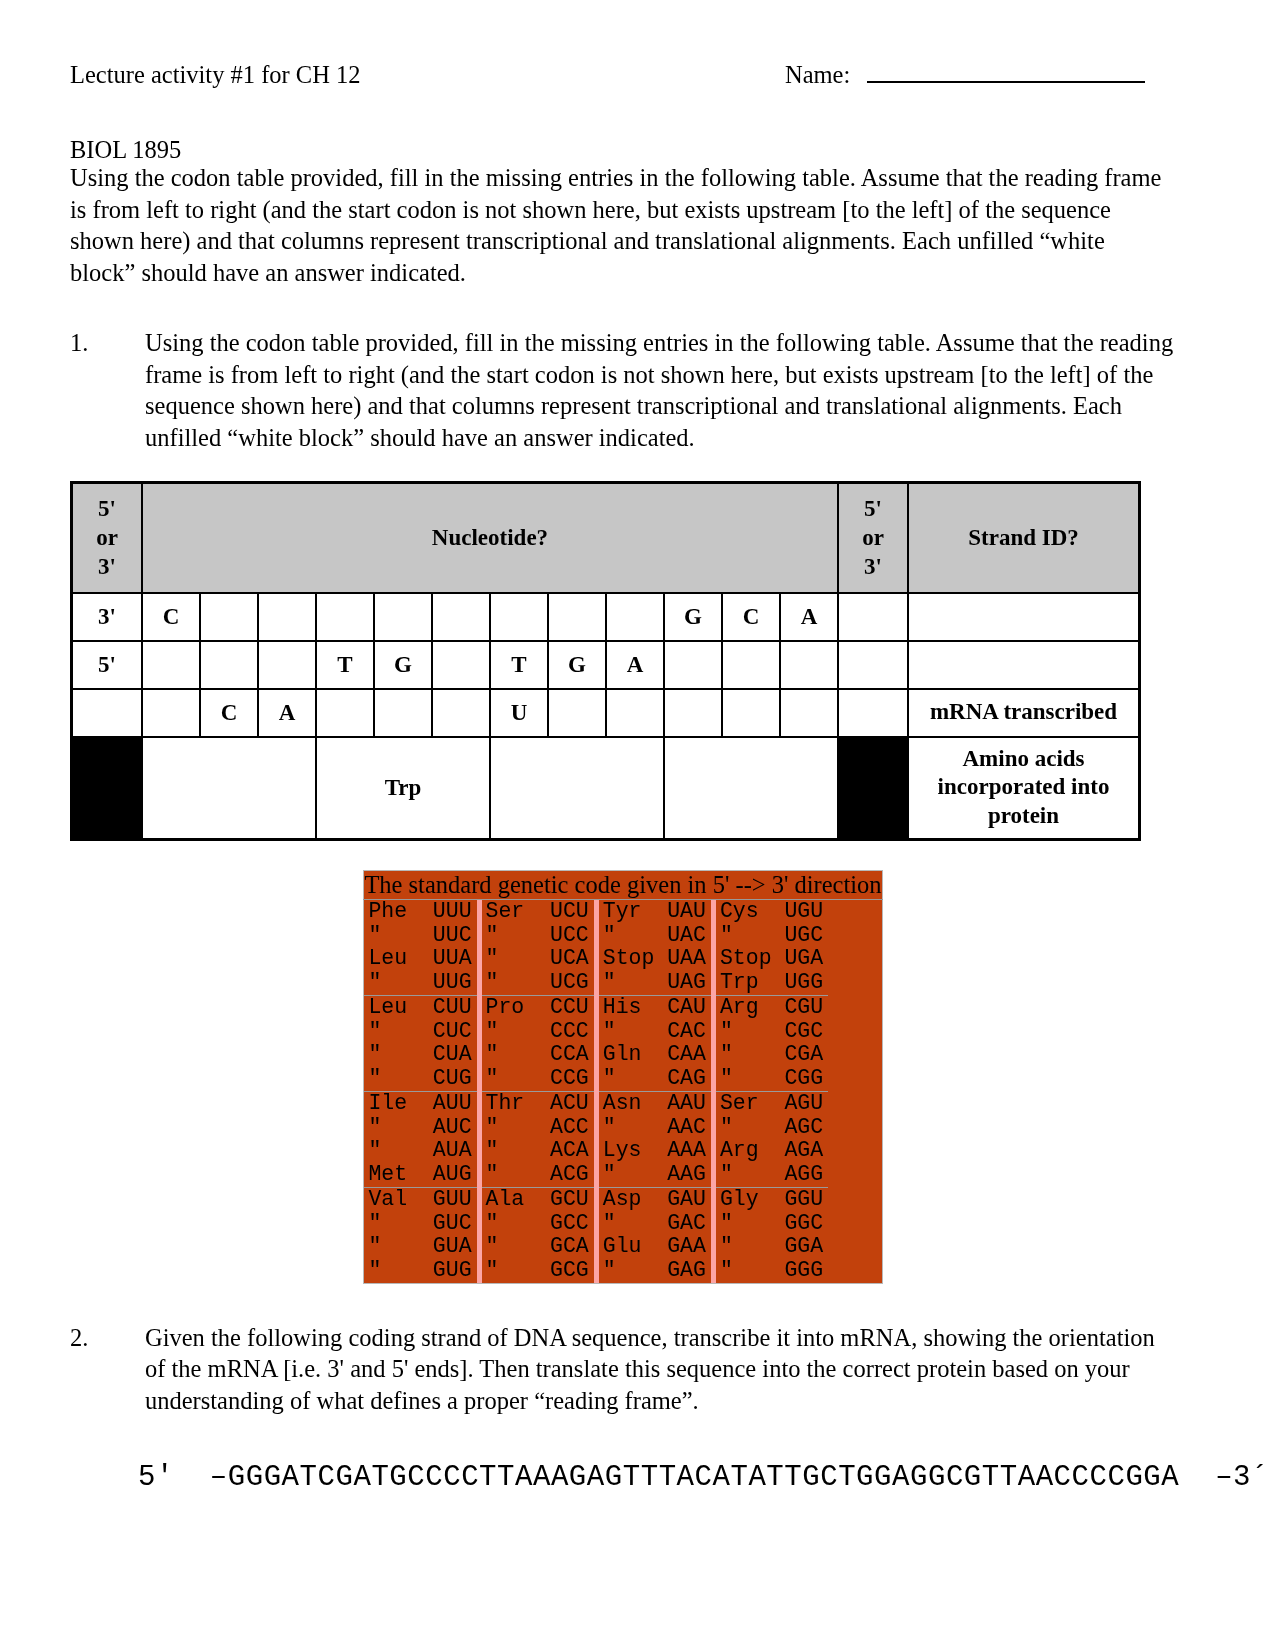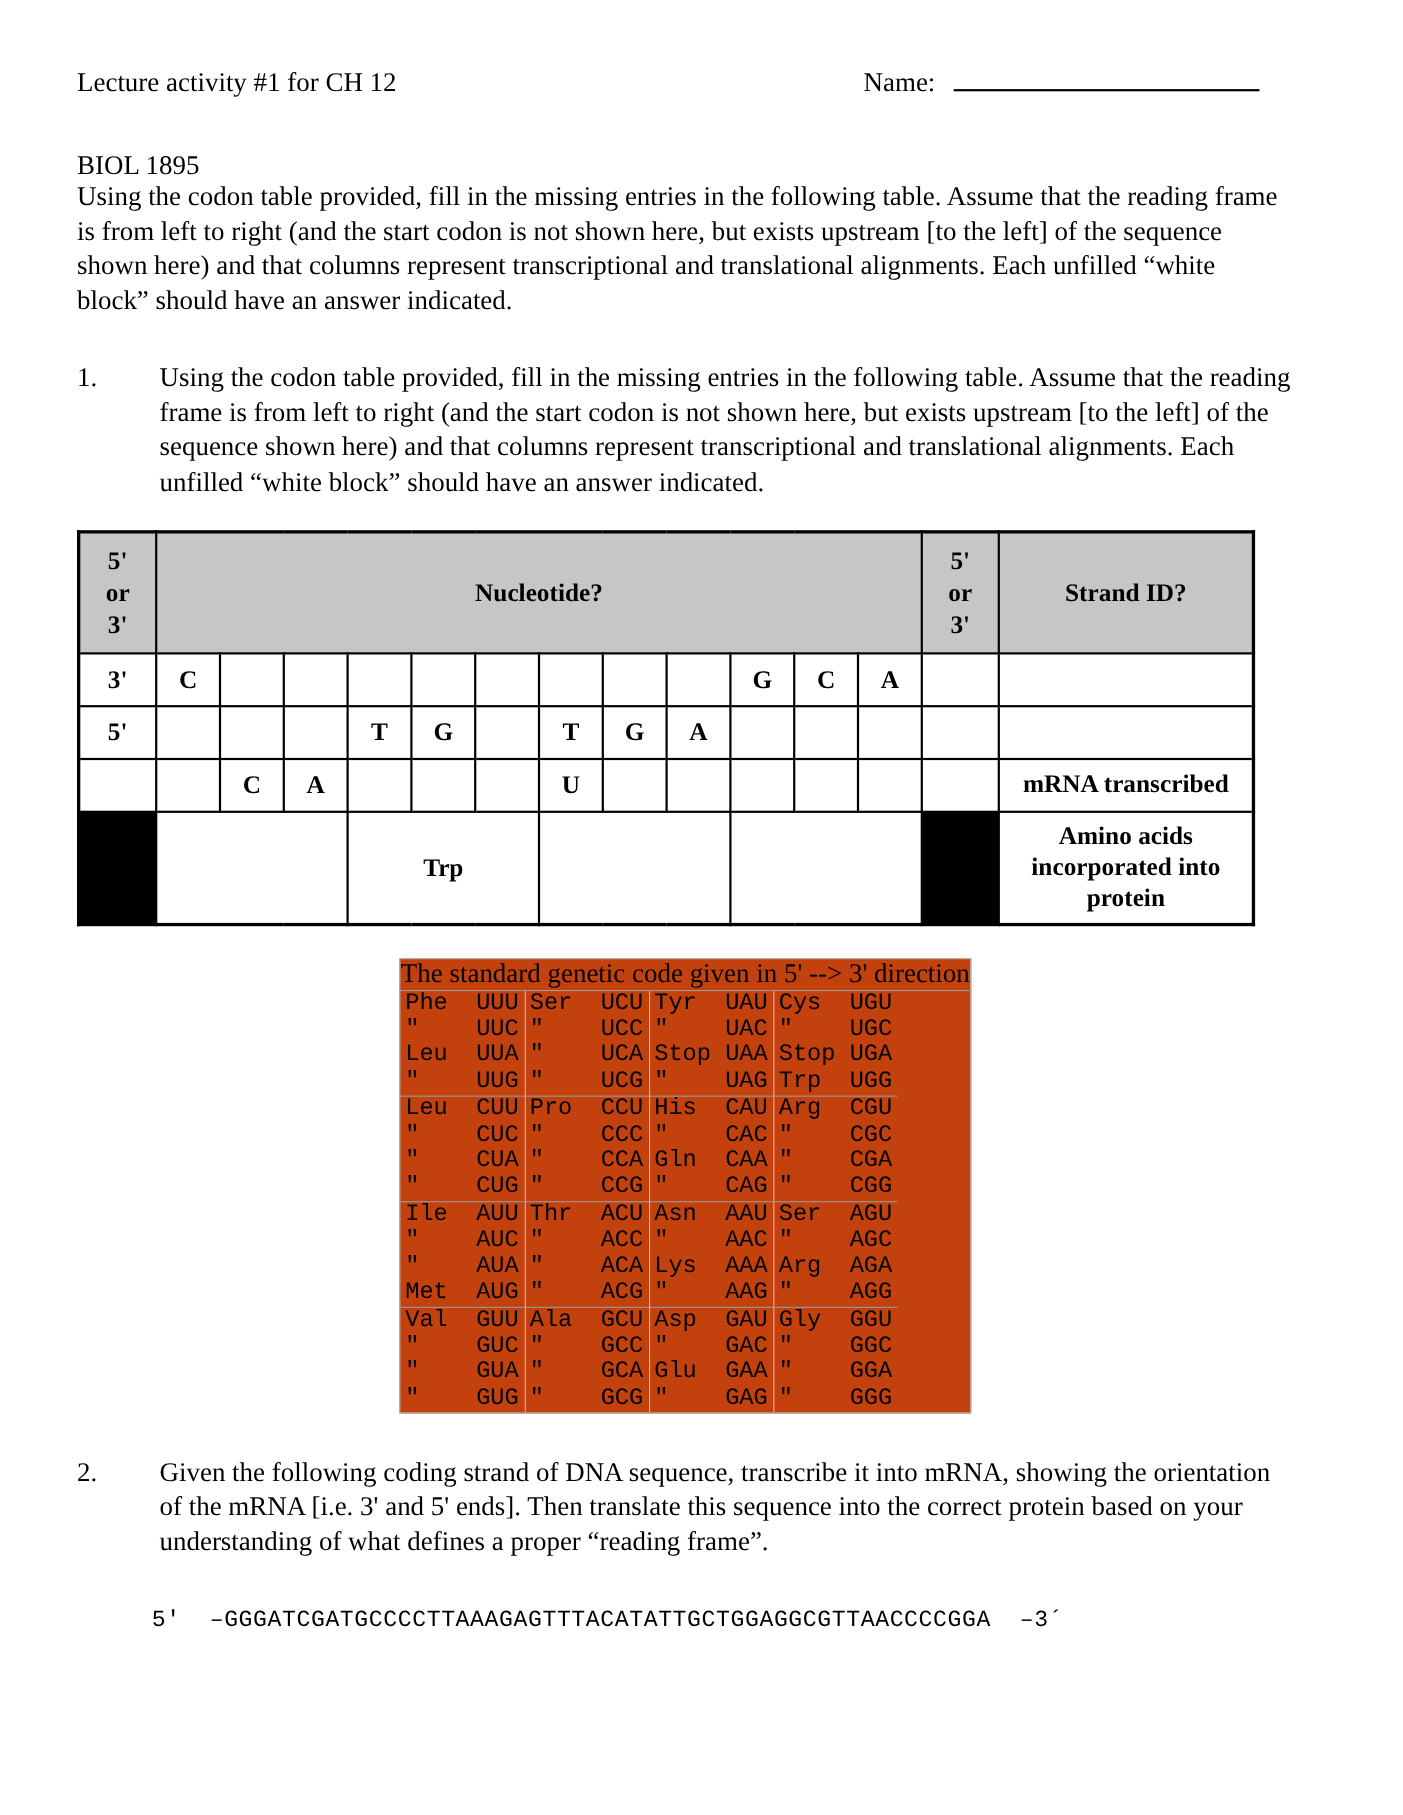--- a/index.html
+++ b/index.html
@@ -117,41 +117,41 @@
   td.code-title {
     font-family: "Liberation Serif", "DejaVu Serif", serif;
     font-size: 24.5px;
     text-align: left;
     padding: 2px 5px 3px 5px;
     border-bottom: 1px solid #9a9a9a;
     white-space: nowrap;
   }
   .code-body { display: flex; }
   .code-col {
-    border-right: 1px solid #fca5a5;
+    border-right: 5px solid #fca5a5;
   }
   .code-col:last-child { border-right: none; }
   .code-group {
     border-bottom: 1px solid #9a9a9a;
   }
   .code-group:last-child { border-bottom: none; }
   .code-line {
     font-family: "Liberation Mono", "DejaVu Sans Mono", monospace;
     font-size: 21.5px;
     line-height: 1.105;
     white-space: pre;
     padding: 0 5px 0 4px;
   }
   .code-line .aa { display: inline-block; width: 4ch; }
   .code-line .cd { display: inline-block; width: 4ch; text-align: right; }
 
   
   .seq {
     font-family: "Liberation Mono", "DejaVu Sans Mono", monospace;
-    font-size: 21px;
+    font-size: 29px;
     letter-spacing: 0.55px;
     margin-top: 44px;
     margin-left: 68px;
     white-space: pre;
   }
 </style>
 </head>
 <body>
 
 <div class="page">

